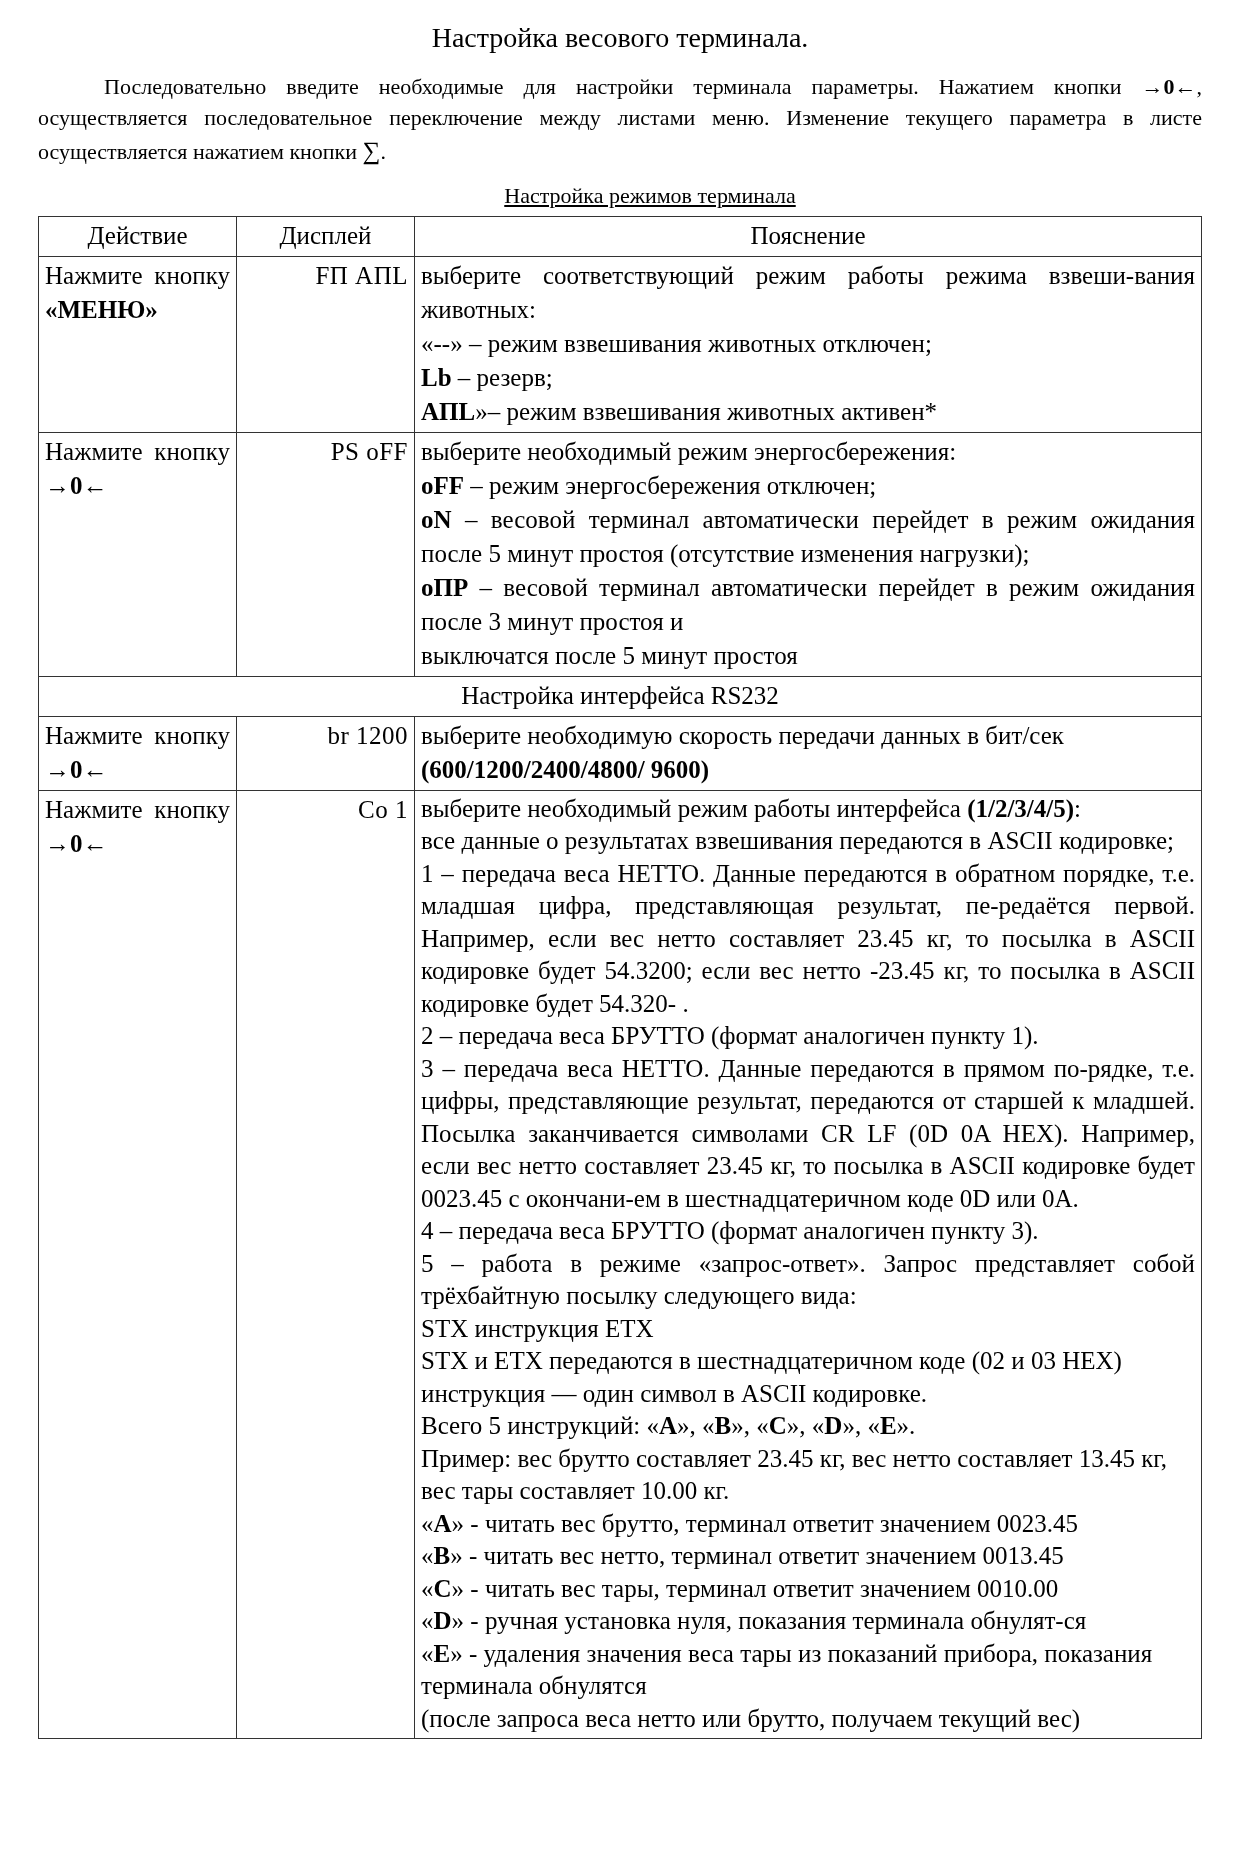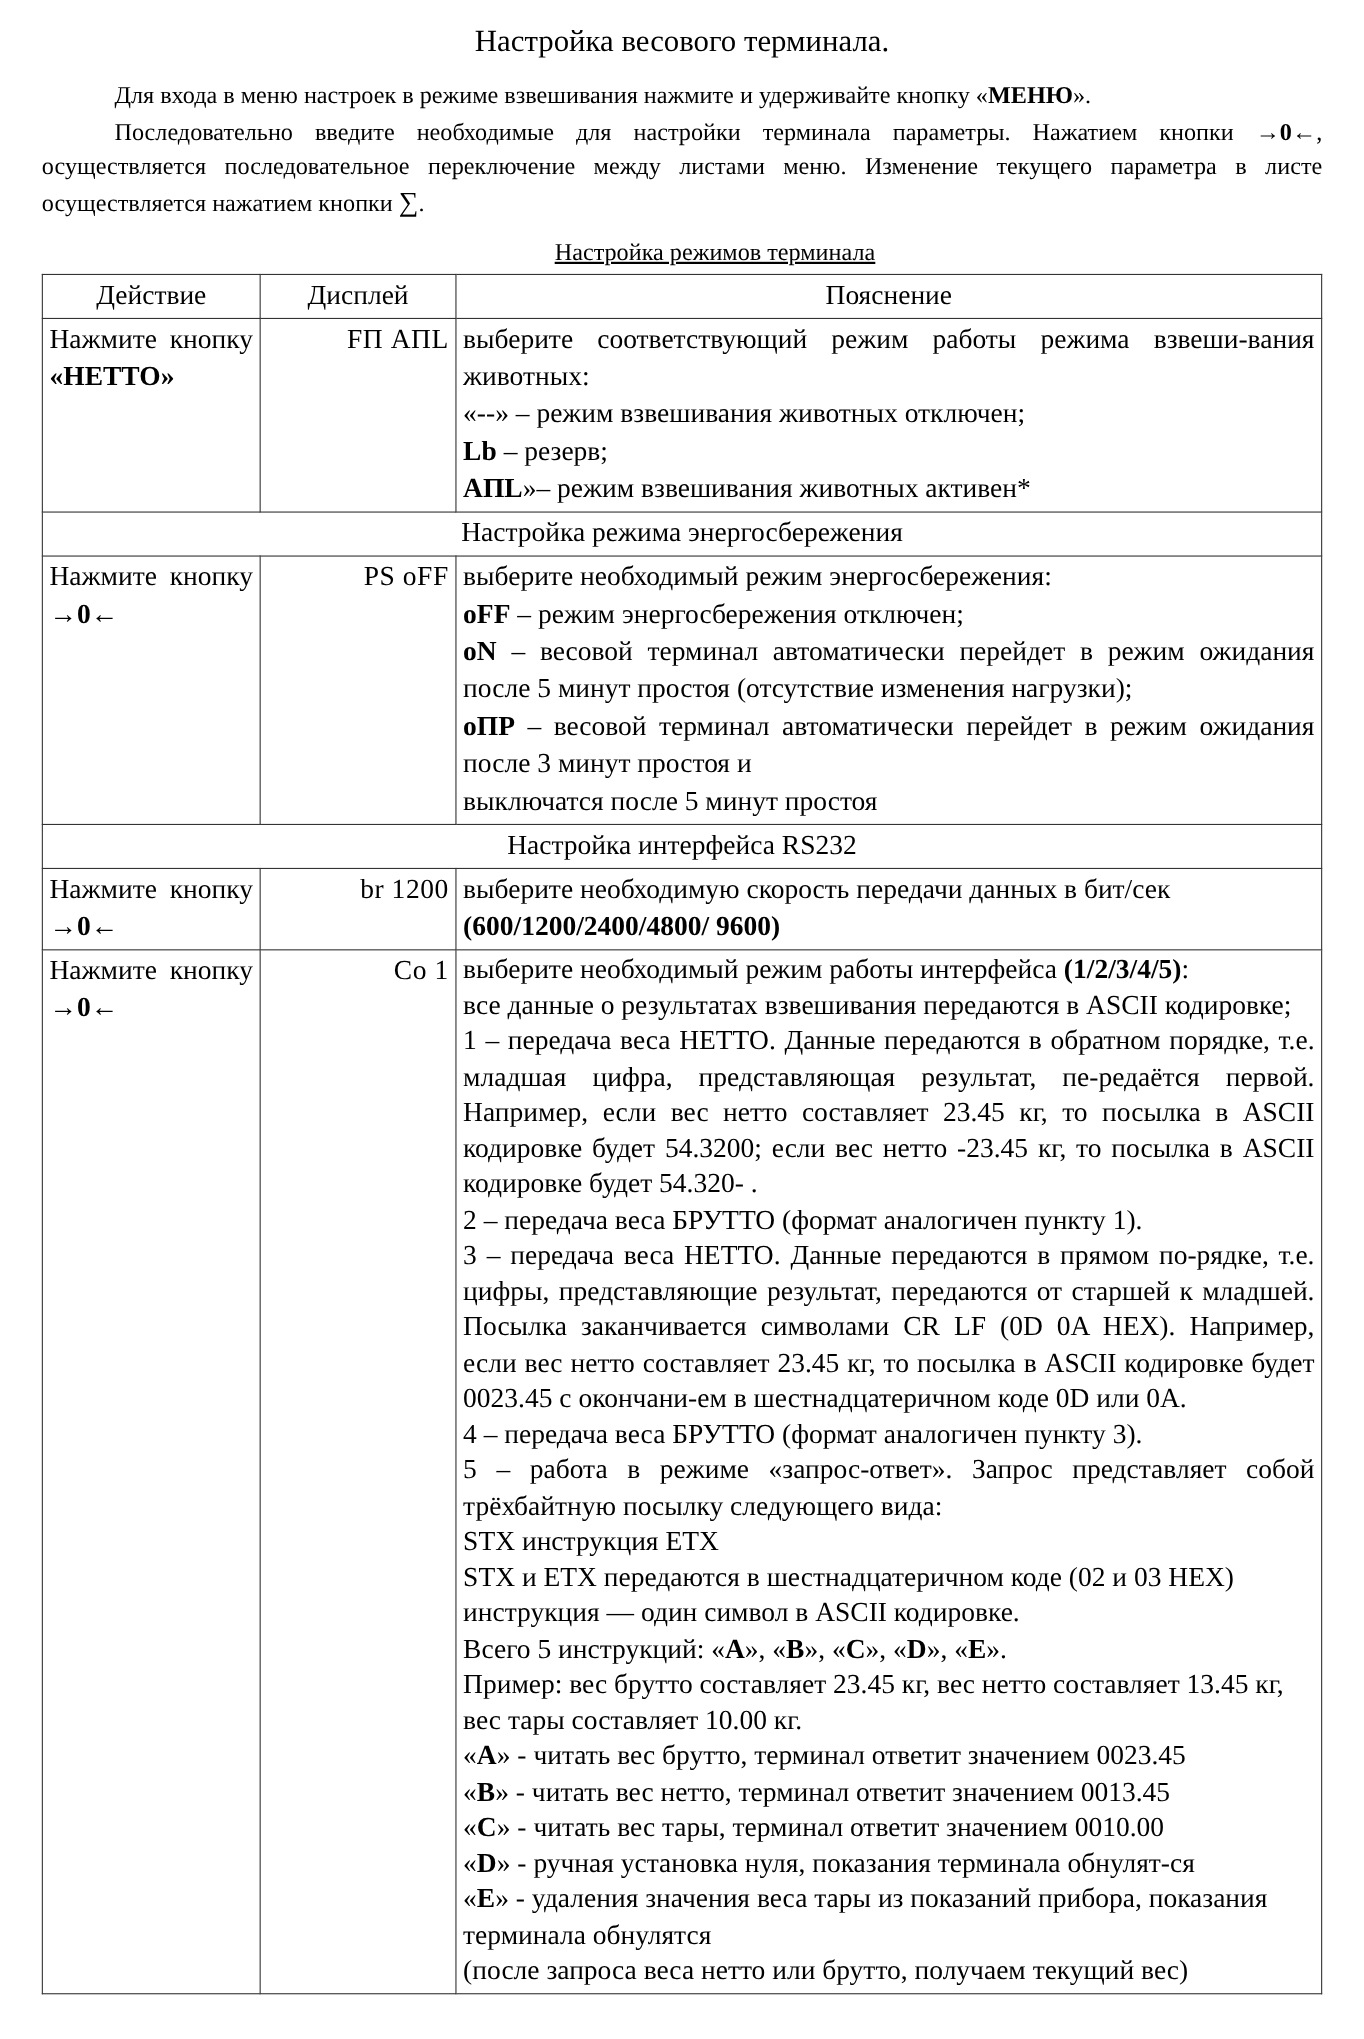--- a/index.html
+++ b/index.html
@@ -94,24 +94,20 @@
   .sigma { font-size: 25px; }
   .dense p { line-height: 1.30; }
 </style>
 </head>
 <body>
 
 <div class="page">
 
   <div class="doc-title">Настройка весового терминала.</div>
 
-  <p class="para">
-    <span>Для входа в меню настроек в режиме взвешивания нажмите и удерживайте</span>
-    <span>кнопку «</span><span class="b">МЕНЮ</span><span>».</span>
-  </p>
 
   <p class="para">
     <span>Последовательно введите необходимые для настройки терминала параметры.</span>
     <span>Нажатием кнопки </span><span class="arrowkey">→0←</span><span>, осуществляется последовательное переключение между листами меню. Изменение текущего параметра в листе осуществляется нажатием кнопки </span><span class="sigma">∑</span><span>.</span>
   </p>
 
   <div class="tbl-caption">Настройка режимов терминала</div>
 
   <table class="cfg">
     <colgroup>
@@ -124,34 +120,31 @@
         <th class="hdr">Действие</th>
         <th class="hdr">Дисплей</th>
         <th class="hdr">Пояснение</th>
       </tr>
     </thead>
     <tbody>
 
       <tr>
         <td class="action">
           <div>Нажмите   кнопку</div>
-          <div class="line2 b">«НЕТТО»</div>
+          <div class="line2 b">«МЕНЮ»</div>
         </td>
         <td class="display">FП  AПL</td>
         <td class="expl">
           <p>выберите соответствующий режим работы режима взвеши-вания животных:</p>
           <p class="nj">«--» – режим взвешивания животных отключен;</p>
           <p class="nj"><span class="b">Lb</span><span> – резерв;</span></p>
           <p class="nj"><span class="b">AПL</span><span>»– режим взвешивания животных активен*</span></p>
         </td>
       </tr>
 
-      <tr>
-        <td class="section" colspan="3">Настройка режима энергосбережения</td>
-      </tr>
       <tr>
         <td class="action">
           <div>Нажмите   кнопку</div>
           <div class="line2 arrowkey">→0←</div>
         </td>
         <td class="display">PS oFF</td>
         <td class="expl">
           <p class="nj">выберите необходимый режим энергосбережения:</p>
           <p class="nj"><span class="b">oFF</span><span> – режим энергосбережения отключен;</span></p>
           <p><span class="b">oN</span><span> – весовой терминал автоматически перейдет в режим ожидания после 5 минут простоя (отсутствие изменения нагрузки);</span></p>

